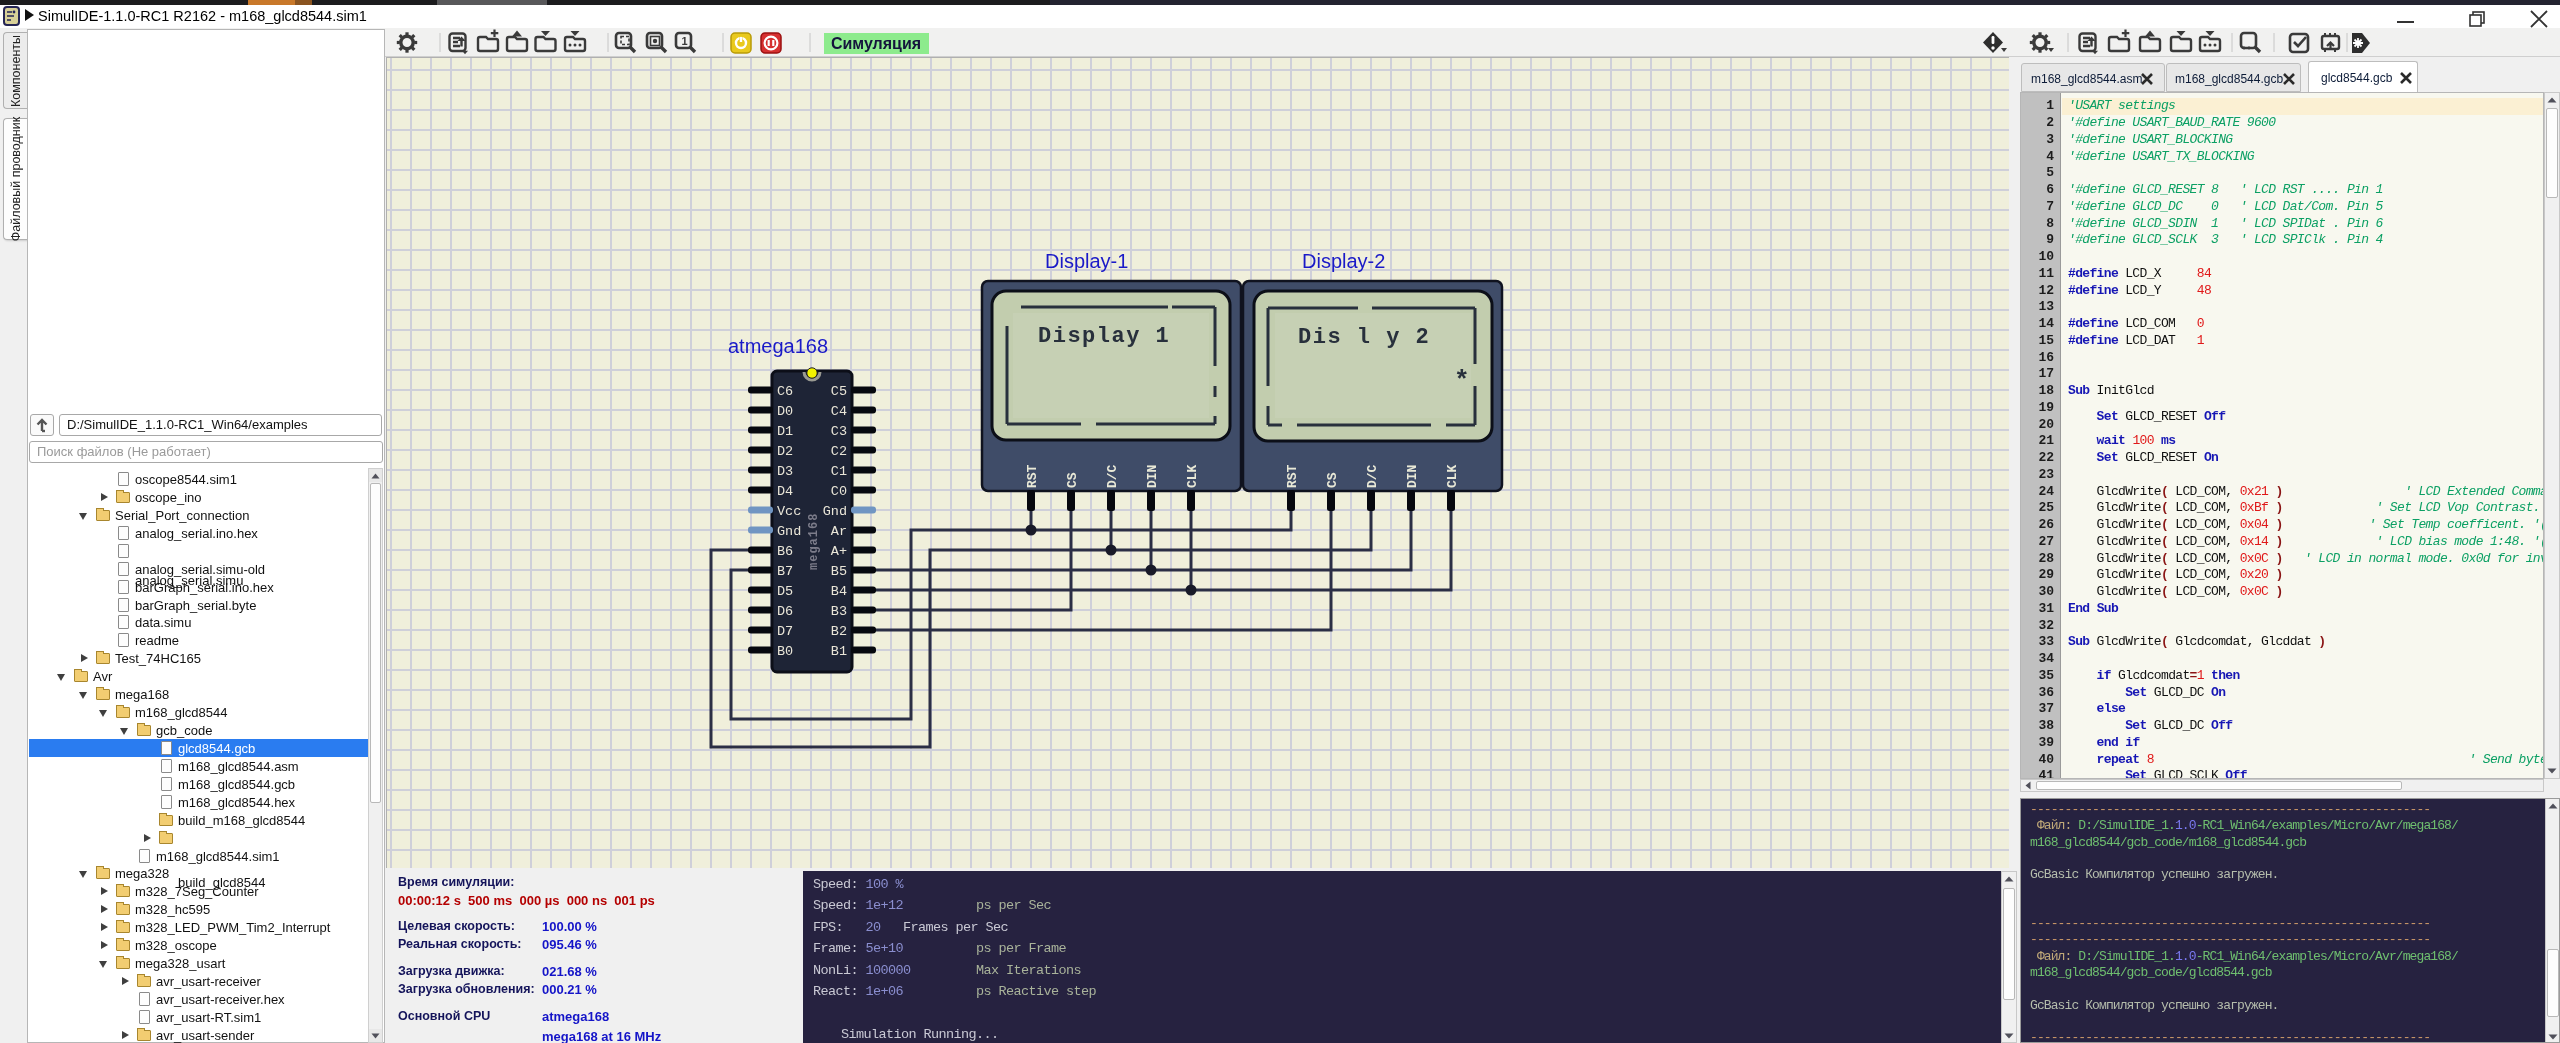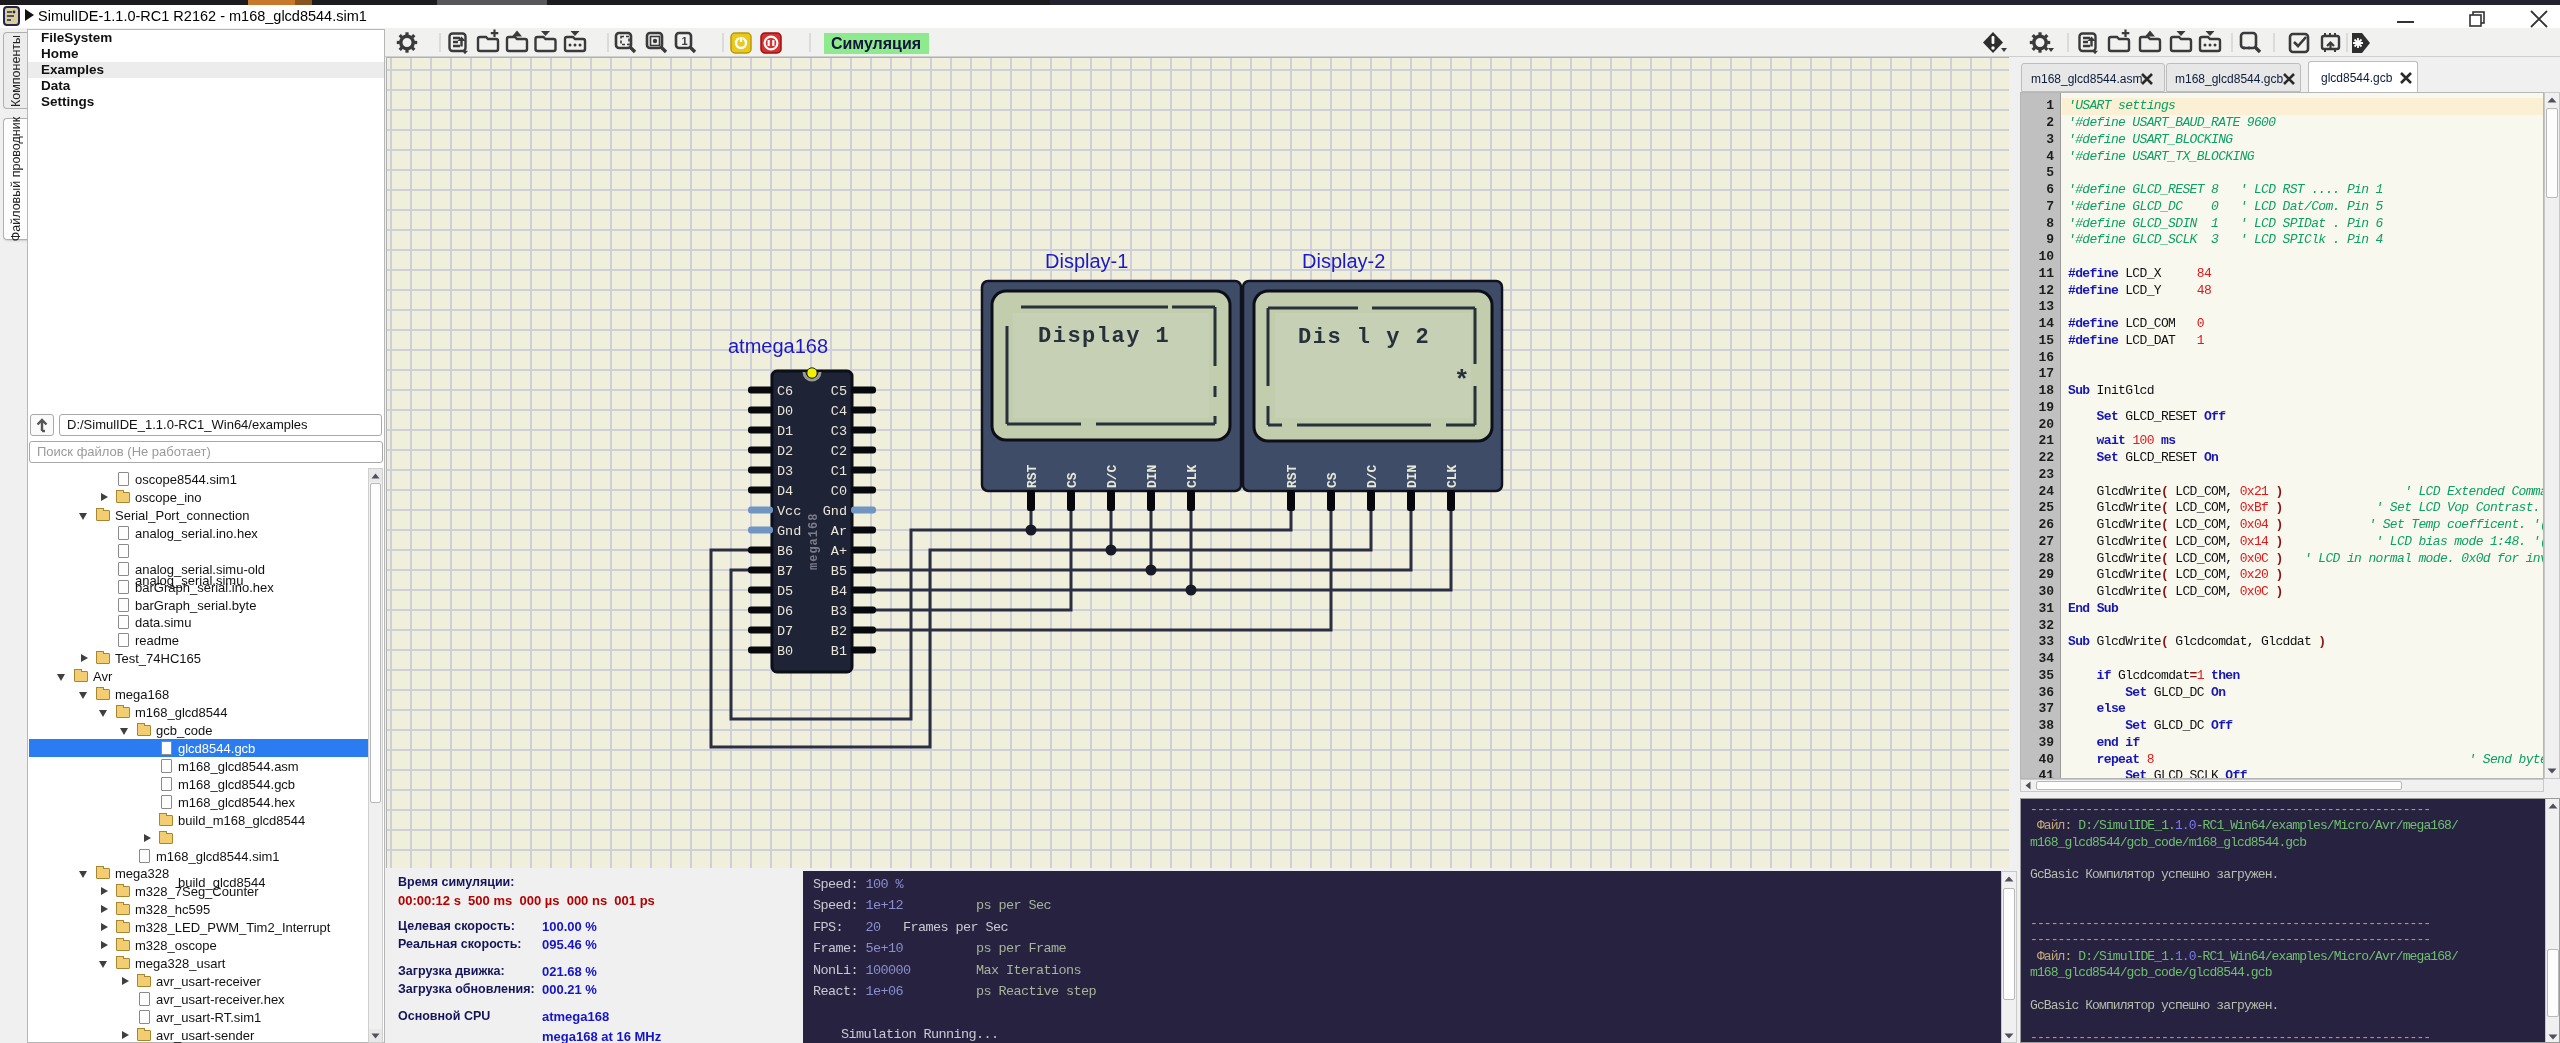--- a/index.html
+++ b/index.html
@@ -184,27 +184,20 @@
 <div class="abs" id="lefttabs">
   <div class="abs" style="left:3px;top:4px;width:24px;height:77px;background:#ececec;border:1px solid #b0b0b0;border-right:none;border-radius:4px 0 0 4px;">
     <div class="abs" style="left:50%;top:50%;transform:translate(-50%,-50%) rotate(-90deg);font-size:12.5px;color:#222;white-space:nowrap;">Компоненты</div>
   </div>
   <div class="abs" style="left:3px;top:90px;width:25px;height:122px;background:#fdfdfd;border:1px solid #b0b0b0;border-right:none;border-radius:4px 0 0 4px;box-shadow:1px 1px 2px rgba(0,0,0,0.15);">
     <div class="abs" style="left:50%;top:50%;transform:translate(-50%,-50%) rotate(-90deg);font-size:12.5px;color:#222;white-space:nowrap;">Файловый проводник</div>
   </div>
 </div>
 <div class="abs" id="leftpanel">
 
-  <div class="abs" style="left:0;top:0;width:356px;height:379px;overflow:hidden;font-weight:bold;font-size:13.5px;color:#111;">
-    <div style="height:16px;padding-left:13px;">FileSystem</div>
-    <div style="height:16px;padding-left:13px;">Home</div>
-    <div style="height:16px;padding-left:13px;background:#ececec;">Examples</div>
-    <div style="height:16px;padding-left:13px;">Data</div>
-    <div style="height:16px;padding-left:13px;">Settings</div>
-  </div>
 
   <div class="abs" style="left:2px;top:384px;width:24px;height:22px;border:1px solid #a8a8a8;border-radius:3px;background:#fafafa;">
     <svg width="22" height="20" viewBox="0 0 22 20">
         <path d="M11 16 v-10 M6.5 9.5 L11 5 l4.5 4.5" fill="none" stroke="#555" stroke-width="2.4"></path>
         <path d="M11 16 h3" stroke="#555" stroke-width="2.4"></path>
       </svg>
   </div>
   <div class="abs" style="left:31px;top:384px;width:323px;height:22px;border:1px solid #a8a8a8;border-radius:3px;background:#ffffff;font-size:13px;color:#111;line-height:20px;padding-left:7px;">D:/SimulIDE_1.1.0-RC1_Win64/examples</div>
   <div class="abs" style="left:1px;top:411px;width:354px;height:22px;border:1px solid #a8a8a8;border-radius:3px;background:#ffffff;font-size:13px;color:#9a9a9a;line-height:20px;padding-left:7px;">Поиск файлов (Не работает)</div>
 

